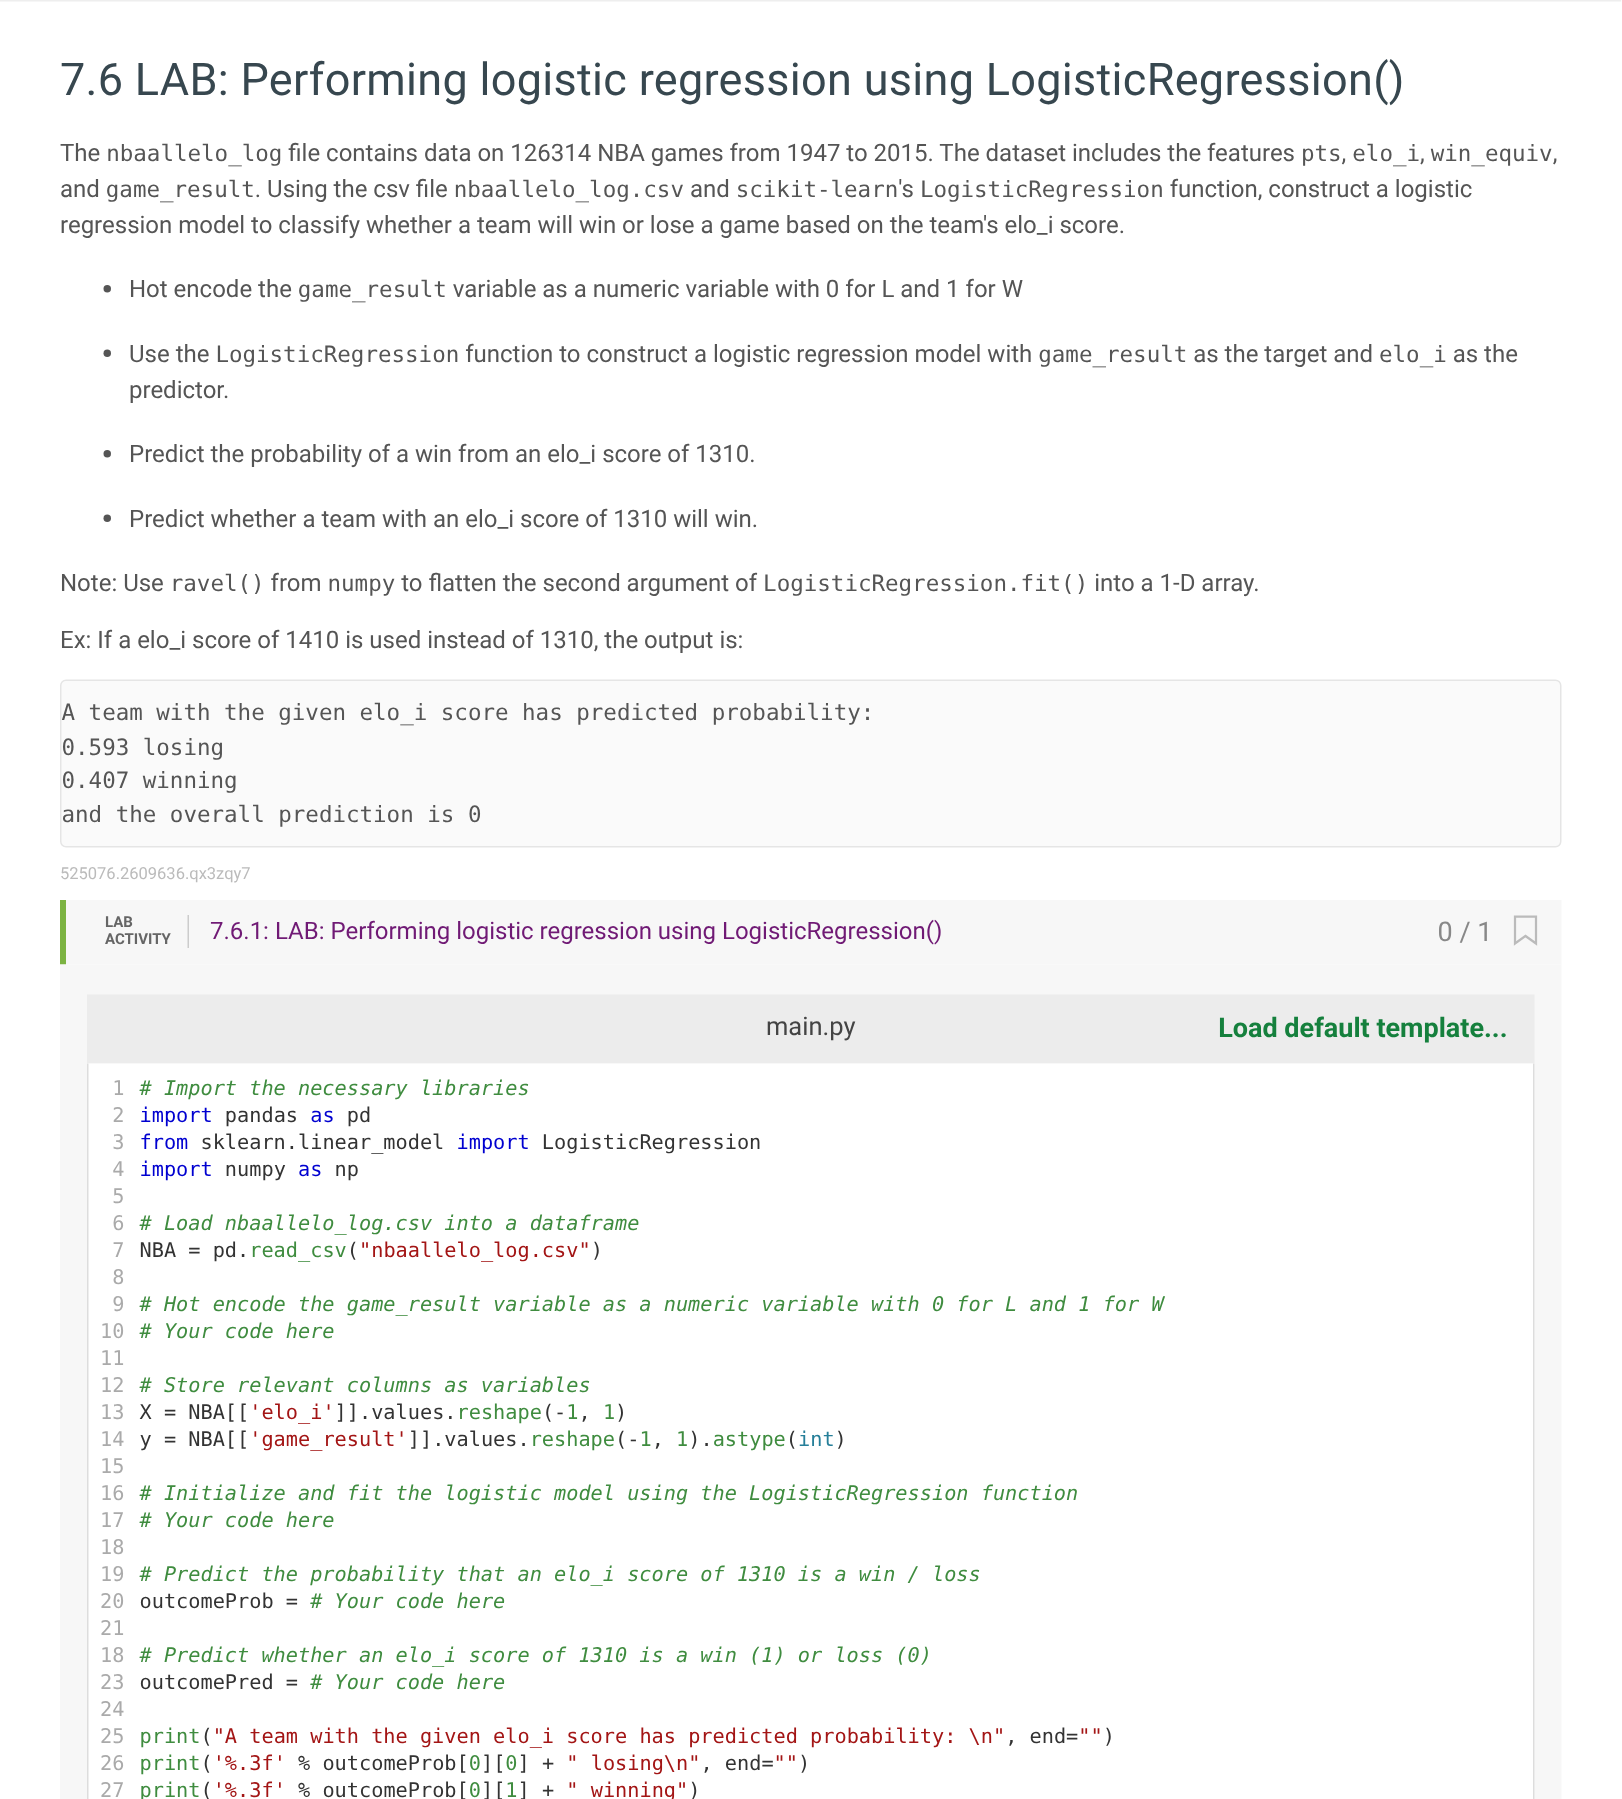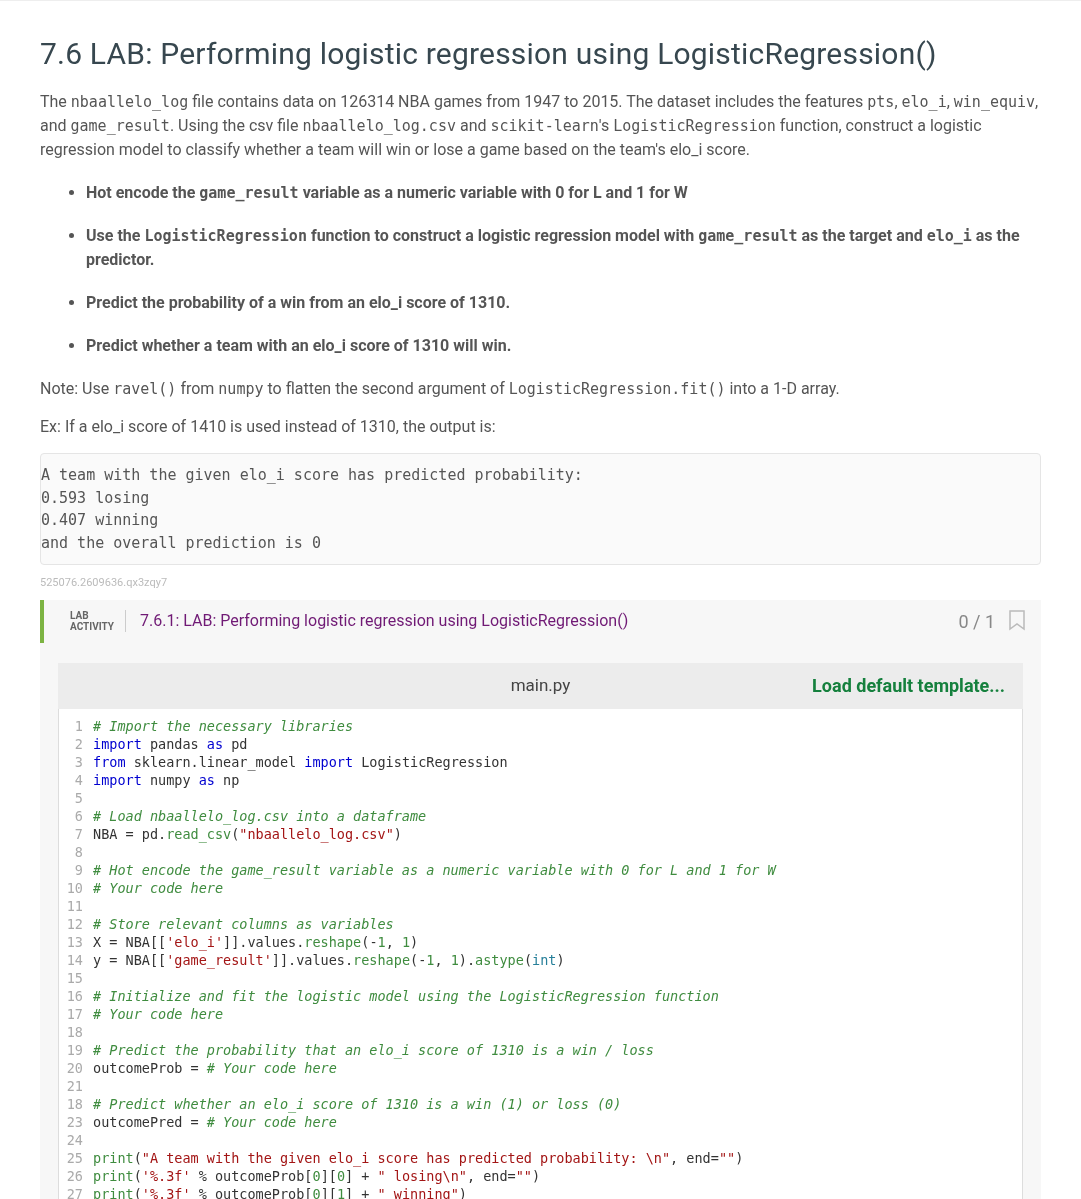--- a/index.html
+++ b/index.html
@@ -27,21 +27,21 @@
   code.inline {
     font-family: "Consolas", "Menlo", monospace;
     font-size: 15px;
     color: #555;
   }
   ul.bullets {
     margin: 0 0 14px 0;
     padding: 0 0 0 46px;
     color:#555;
   }
-  ul.bullets li { margin: 19px 0; font-weight: bold; }
+  ul.bullets li { margin: 19px 0; }
   pre.output {
     background: #fafafa;
     border: 1px solid #e5e5e5;
     border-radius: 4px;
     padding: 10px 0;
     font-family: "Consolas", "Menlo", monospace;
     font-size: 15px;
     color: #555;
     white-space: pre;
     overflow-x: auto;

